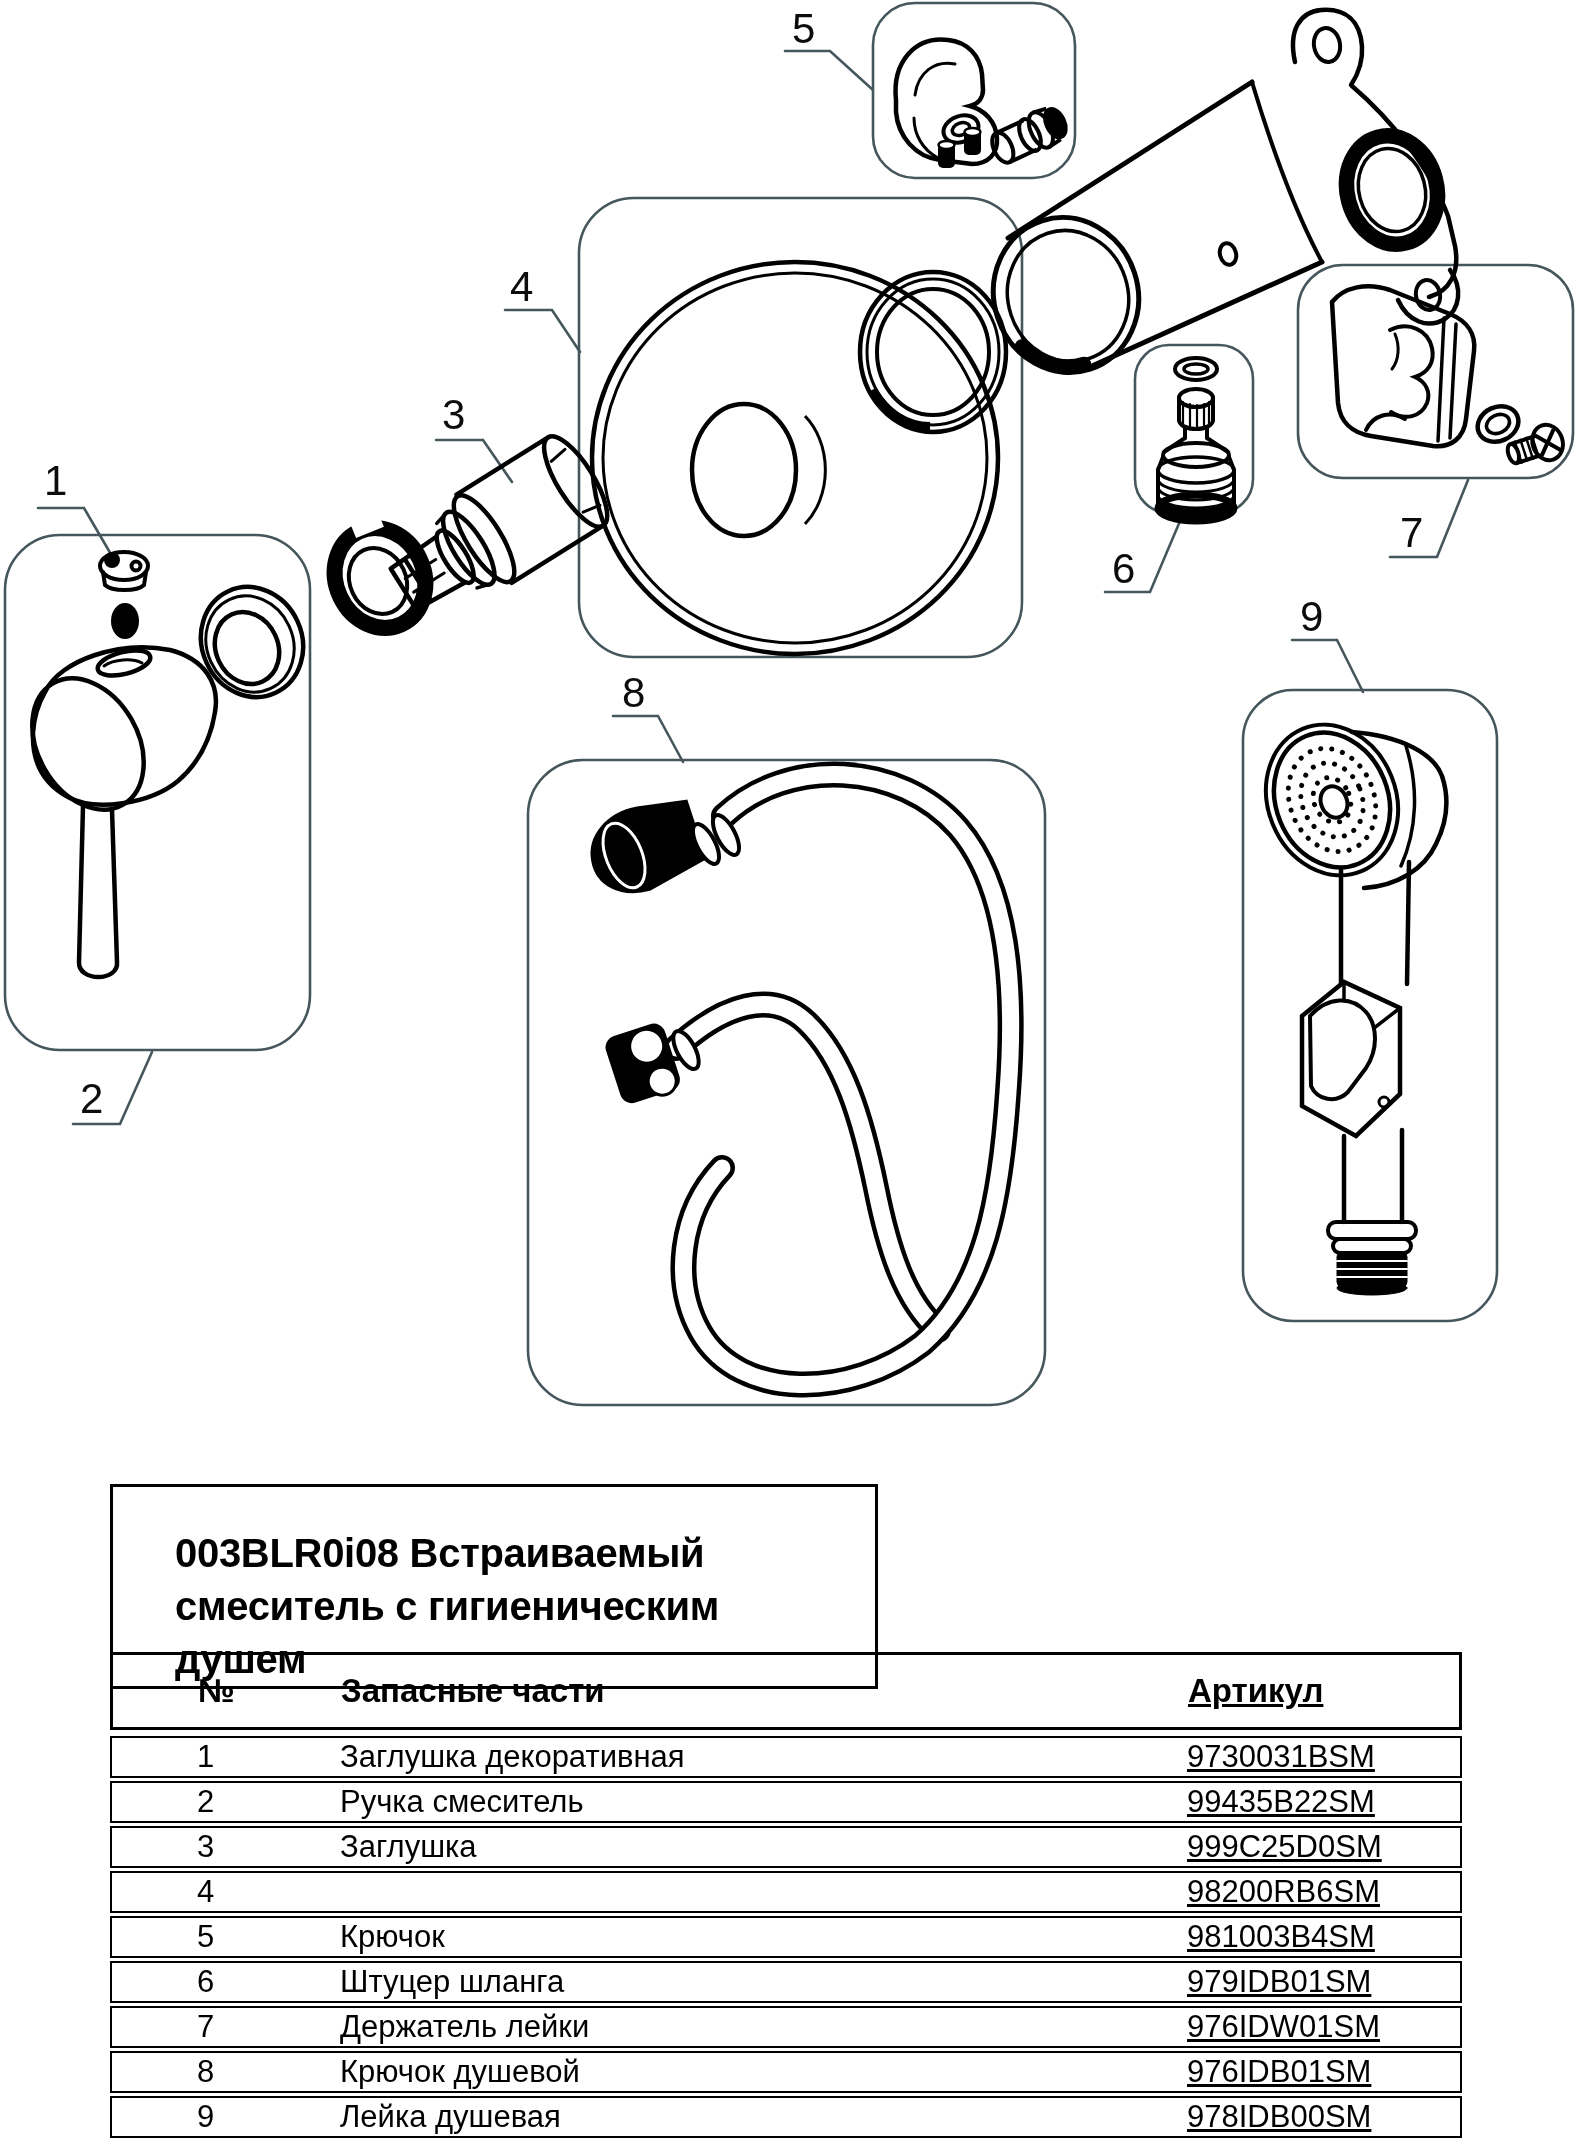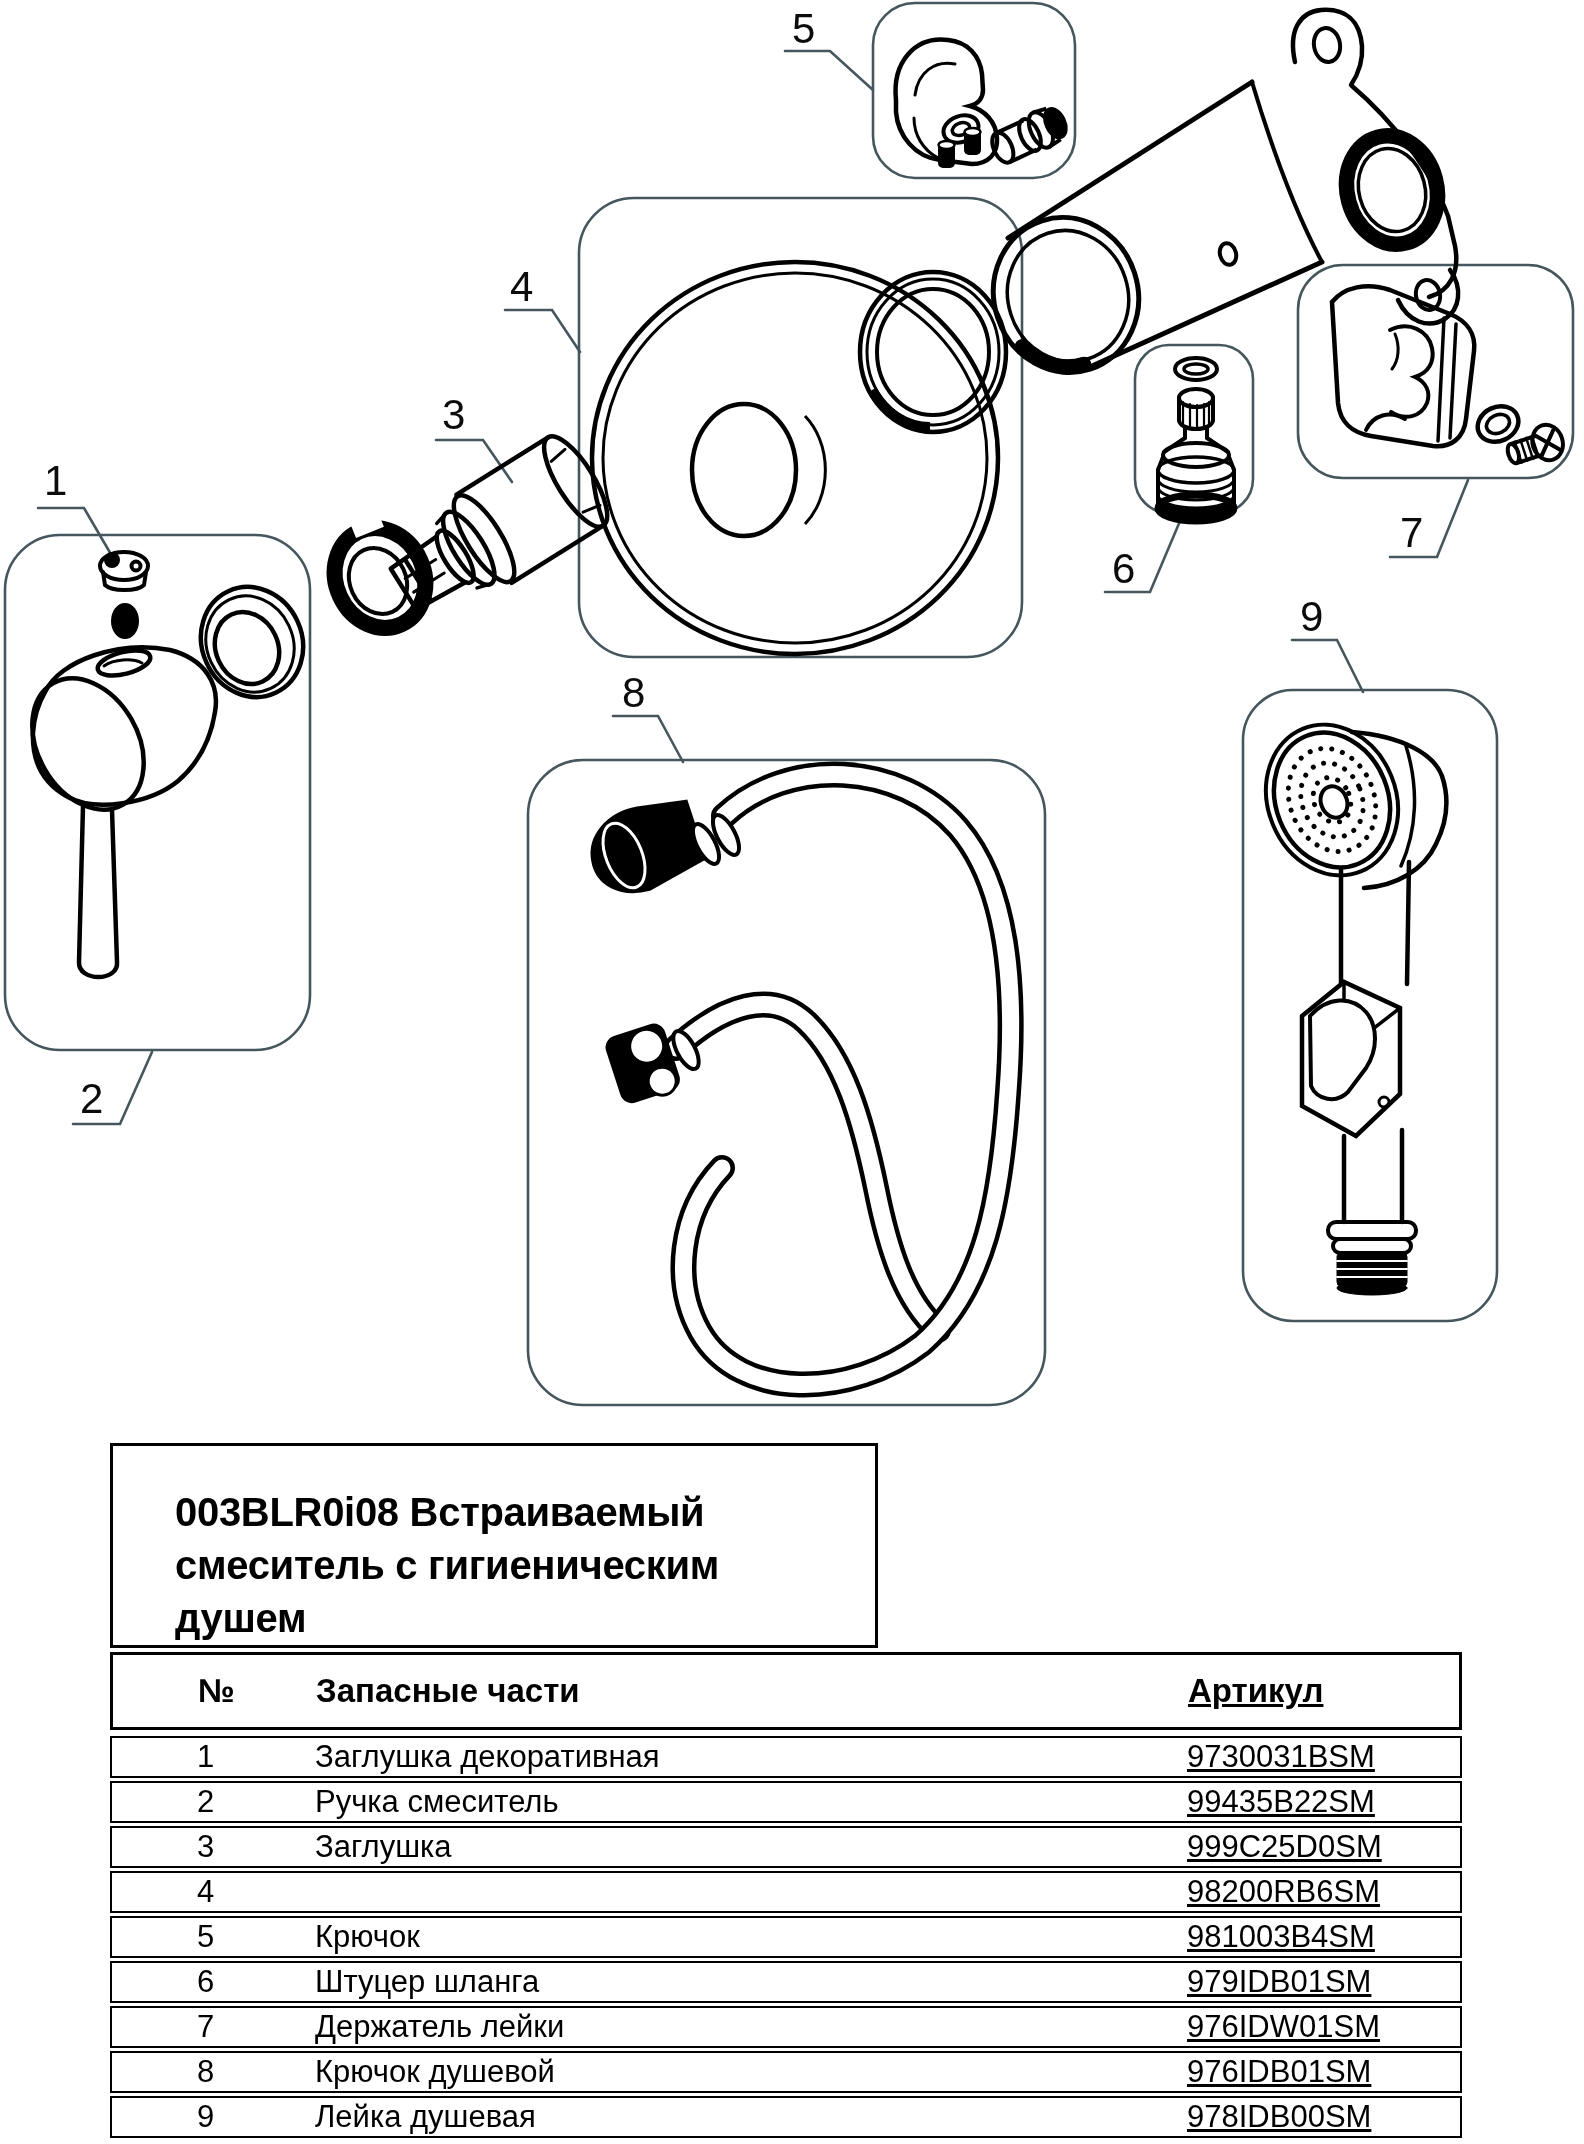--- a/index.html
+++ b/index.html
@@ -2,31 +2,31 @@
 <html><head>
 <meta charset="utf-8">
 <style>
   html,body{margin:0;padding:0;background:#fff;}
   body{width:1584px;height:2144px;position:relative;overflow:hidden;
        font-family:"Liberation Sans", sans-serif;color:#000;}
   .stage{position:absolute;left:0;top:0;width:1584px;height:2144px;}
   svg.diagram{position:absolute;left:0;top:0;}
   .callout{position:absolute;font-size:42px;font-weight:400;color:#0c0c0c;line-height:1;}
   
-  .title-box{position:absolute;left:110px;top:1443px;width:768px;height:205px;
+  .title-box{position:absolute;left:110px;top:1484px;width:768px;height:205px;
              border:3px solid #000;box-sizing:border-box;text-decoration:underline;}
   .title-text{position:absolute;left:62px;top:40px;width:640px;
               font-size:40px;line-height:53px;font-weight:600;letter-spacing:-0.3px;}
   .hdr-row{position:absolute;left:110px;top:1652px;width:1352px;height:78px;
            border:3px solid #000;box-sizing:border-box;}
   .t-row{position:absolute;left:110px;width:1352px;height:42px;
          border:2.5px solid #000;box-sizing:border-box;}
   .cell{position:absolute;top:50%;transform:translateY(-50%);font-size:31px;white-space:nowrap;}
   .c-num{left:85px;}
-  .c-name{left:203px;}
+  .c-name{left:228px;}
   .c-sku{left:1075px;text-decoration:underline;}
   .hdr-row .cell{font-weight:700;font-size:33px;}
 </style>
 </head>
 <body>
 
 <div class="stage">
 
 <svg class="diagram" width="1584" height="2144" viewBox="0 0 1584 2144">
 

